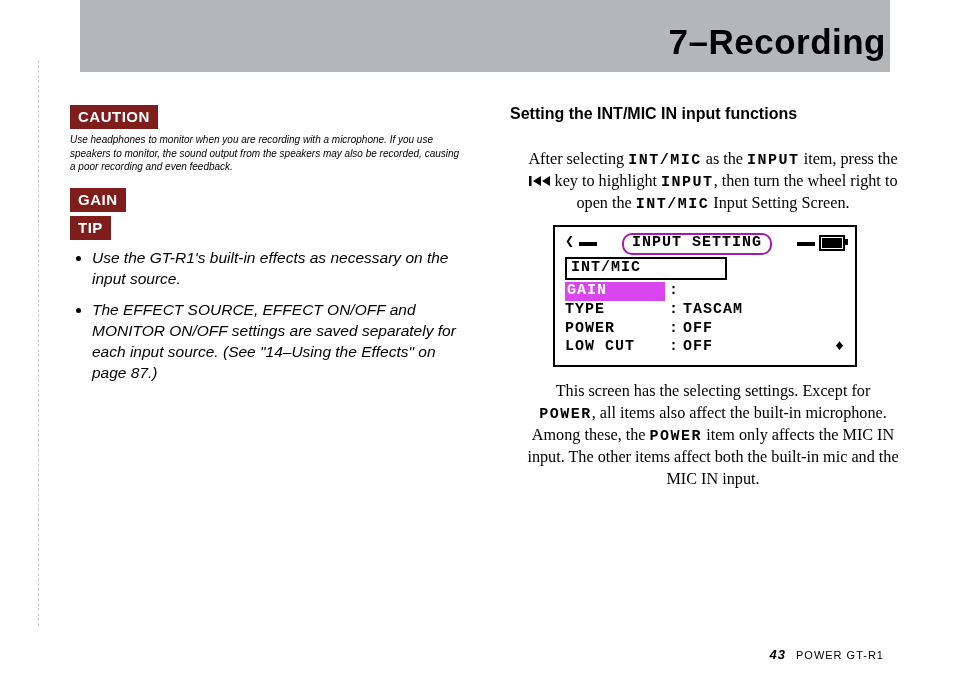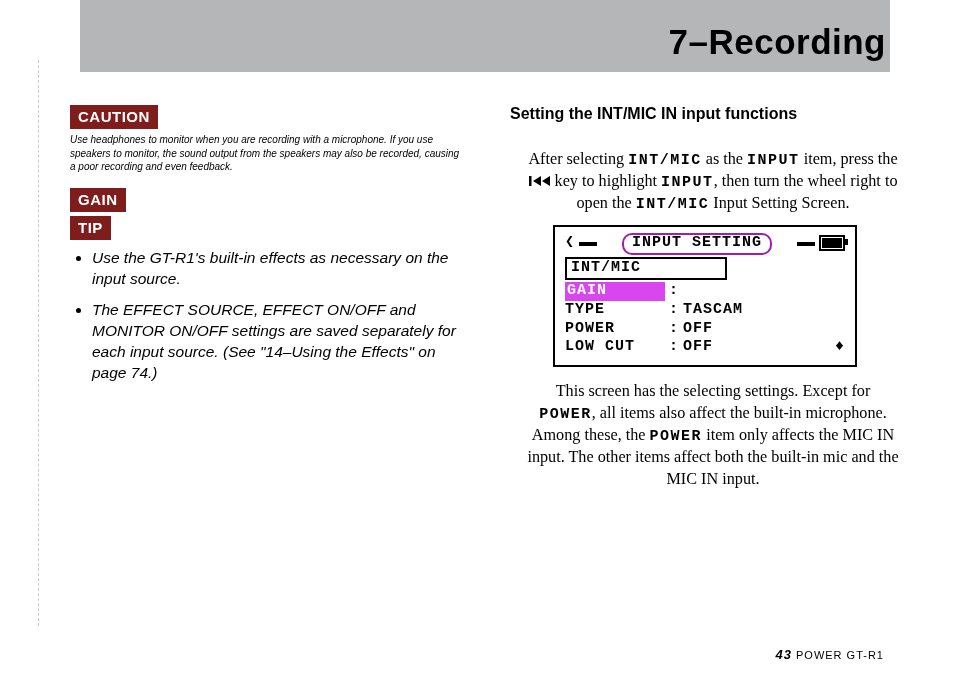--- a/index.html
+++ b/index.html
@@ -195,20 +195,21 @@
     right: 70px;
     font-family: "Helvetica Neue", Helvetica, Arial, sans-serif;
     font-size: 11px;
     letter-spacing: 1px;
     color: #000;
   }
   .page-footer .num {
     font-weight: 800;
     font-style: italic;
     font-size: 13px;
+    margin-right: 6px;
   }
 
   .left-margin-line {
     position: absolute;
     left: 38px;
     top: 60px;
     bottom: 60px;
     border-left: 1px dashed #ccc;
     width: 0;
   }
@@ -229,21 +230,21 @@
   </div>
 
   <div>
     <span class="badge">GAIN</span>
   </div>
 
   <div>
     <span class="badge">TIP</span>
     <ul class="tips">
       <li>Use the GT-R1's built-in effects as necessary on the input source.</li>
-      <li>The EFFECT SOURCE, EFFECT ON/OFF and MONITOR ON/OFF settings are saved separately for each input source. (See "14–Using the Effects" on page 74.)</li>
+      <li>The EFFECT SOURCE, EFFECT ON/OFF and MONITOR ON/OFF settings are saved separately for each input source. (See "14–Using the Effects" on page 87.)</li>
     </ul>
   </div>
 
 </div>
 
 <div class="col col-right">
 
   <h2 class="section-title">Setting the INT/MIC IN input functions</h2>
 
   <p class="body-text">

